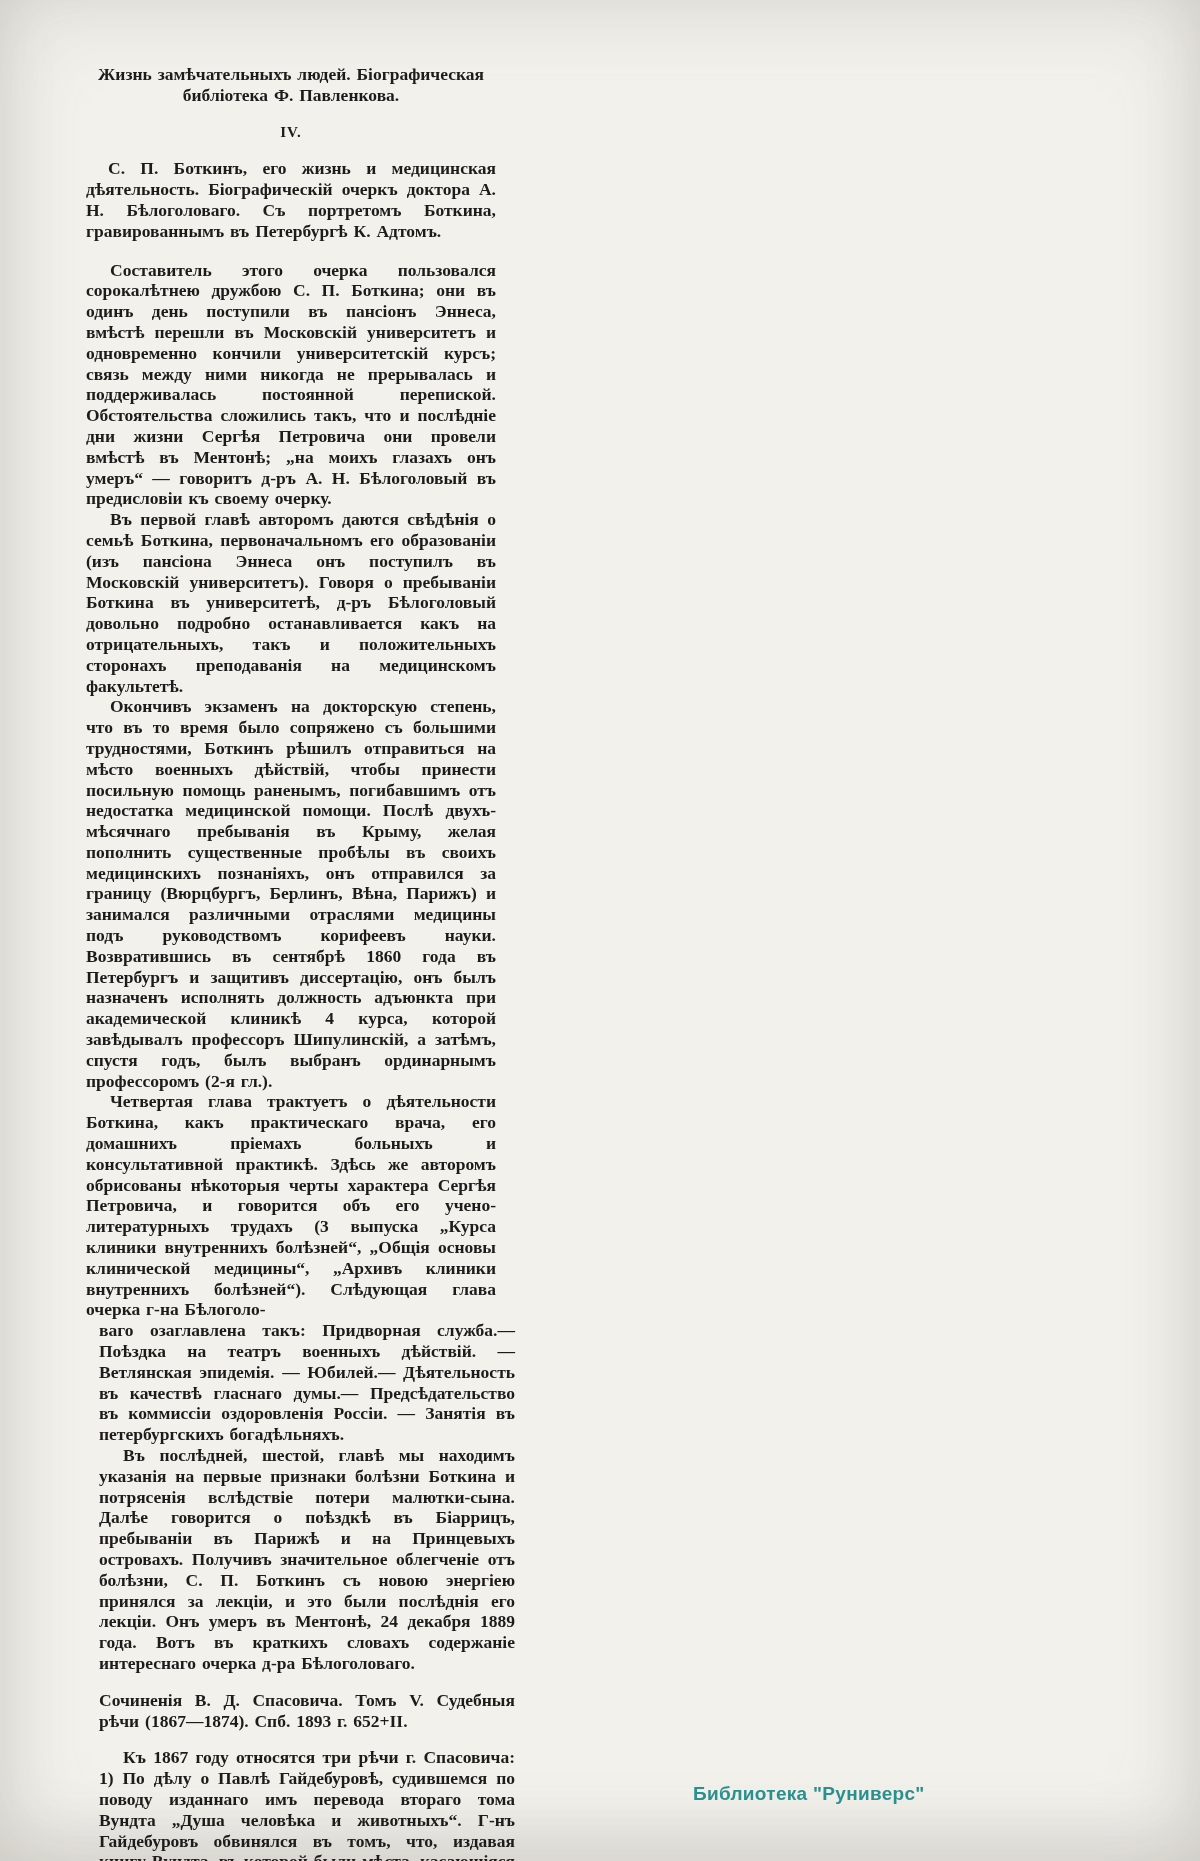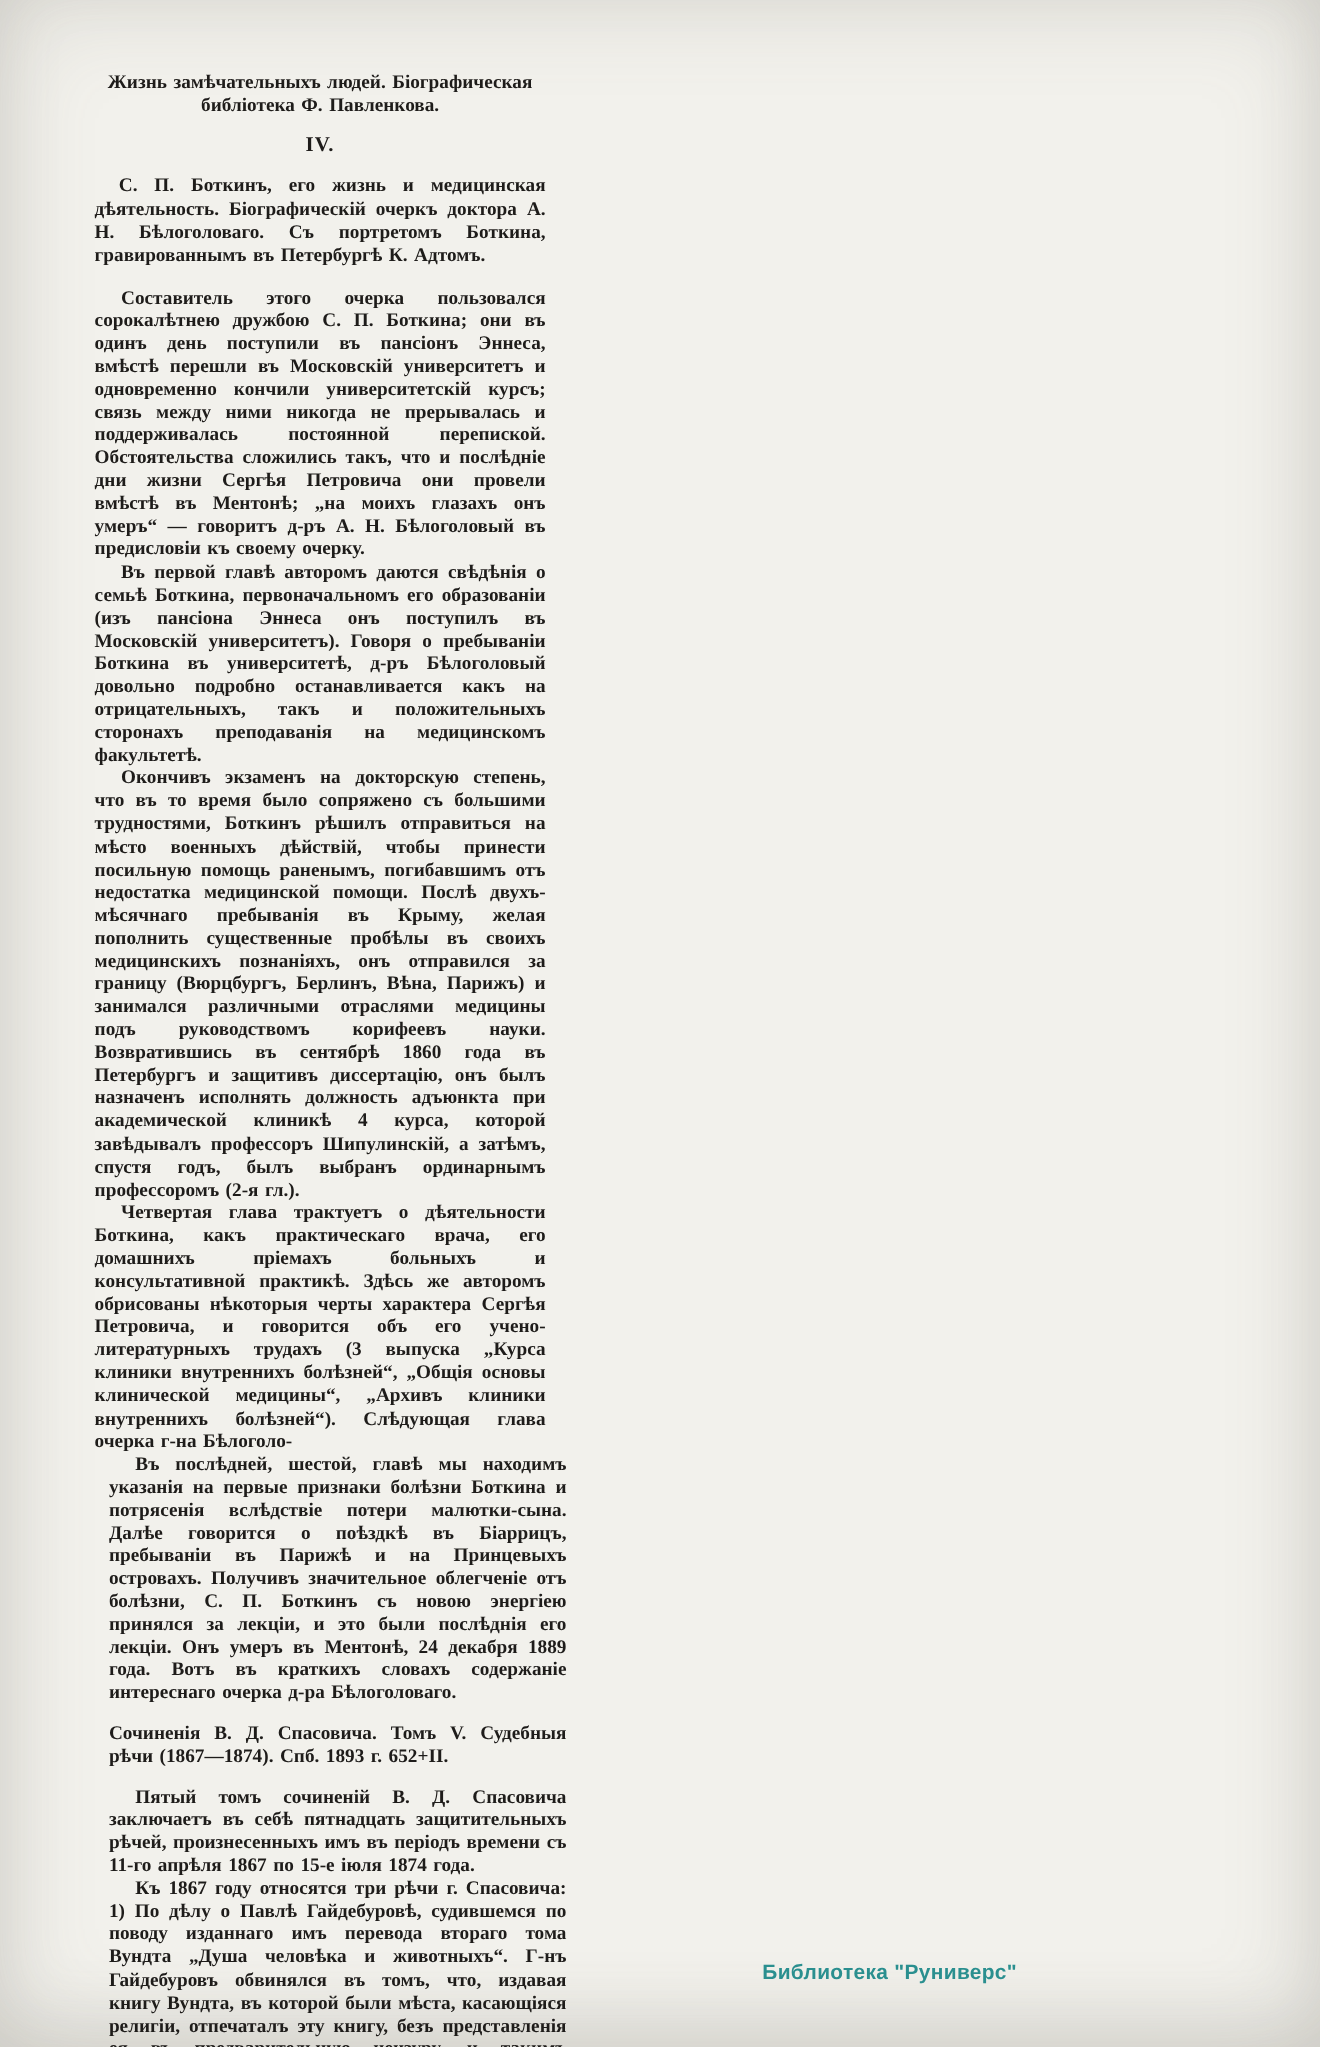--- a/index.html
+++ b/index.html
@@ -45,21 +45,21 @@
     width: 416px;
     padding-left: 13px;
   }
   .series-header {
     margin: 0 0 16px 0;
     text-align: center;
   }
   .section-number {
     margin: 14px 0 16px 0;
     text-align: center;
-    font-size: 19px;
+    font-size: 15px;
     letter-spacing: 1px;
   }
   .review-title {
     margin: 0 0 18px 0;
     text-indent: 22px;
     font-family: Liberation Serif, serif;
   }
   .review-title.second {
     margin: 16px 0 16px 0;
     text-indent: 0;
@@ -95,23 +95,23 @@
       <p class="review-title">С. П. Боткинъ, его жизнь и медицинская дѣятельность. Біографическій очеркъ доктора А. Н. Бѣлоголоваго. Съ портретомъ Боткина, гравированнымъ въ Петербургѣ К. Адтомъ.</p>
       <p class="body-para">Составитель этого очерка пользовался сорокалѣтнею дружбою С. П. Боткина; они въ одинъ день поступили въ пансіонъ Эннеса, вмѣстѣ перешли въ Московскій университетъ и одновременно кончили университетскій курсъ; связь между ними никогда не прерывалась и поддерживалась постоянной перепиской. Обстоятельства сложились такъ, что и послѣдніе дни жизни Сергѣя Петровича они провели вмѣстѣ въ Ментонѣ; „на моихъ глазахъ онъ умеръ“ — говоритъ д-ръ А. Н. Бѣлоголовый въ предисловіи къ своему очерку.</p>
       <p class="body-para">Въ первой главѣ авторомъ даются свѣдѣнія о семьѣ Боткина, первоначальномъ его образованіи (изъ пансіона Эннеса онъ поступилъ въ Московскій университетъ). Говоря о пребываніи Боткина въ университетѣ, д-ръ Бѣлоголовый довольно подробно останавливается какъ на отрицательныхъ, такъ и положительныхъ сторонахъ преподаванія на медицинскомъ факультетѣ.</p>
       <p class="body-para">Окончивъ экзаменъ на докторскую степень, что въ то время было сопряжено съ большими трудностями, Боткинъ рѣшилъ отправиться на мѣсто военныхъ дѣйствій, чтобы принести посильную помощь раненымъ, погибавшимъ отъ недостатка медицинской помощи. Послѣ двухъ-мѣсячнаго пребыванія въ Крыму, желая пополнить существенные пробѣлы въ своихъ медицинскихъ познаніяхъ, онъ отправился за границу (Вюрцбургъ, Берлинъ, Вѣна, Парижъ) и занимался различными отраслями медицины подъ руководствомъ корифеевъ науки. Возвратившись въ сентябрѣ 1860 года въ Петербургъ и защитивъ диссертацію, онъ былъ назначенъ исполнять должность адъюнкта при академической клиникѣ 4 курса, которой завѣдывалъ профессоръ Шипулинскій, а затѣмъ, спустя годъ, былъ выбранъ ординарнымъ профессоромъ (2-я гл.).</p>
       <p class="body-para">Четвертая глава трактуетъ о дѣятельности Боткина, какъ практическаго врача, его домашнихъ пріемахъ больныхъ и консультативной практикѣ. Здѣсь же авторомъ обрисованы нѣкоторыя черты характера Сергѣя Петровича, и говорится объ его учено-литературныхъ трудахъ (3 выпуска „Курса клиники внутреннихъ болѣзней“, „Общія основы клинической медицины“, „Архивъ клиники внутреннихъ болѣзней“). Слѣдующая глава очерка г-на Бѣлоголо-</p>
     </div>
 
     <div class="divider"></div>
 
     <div class="col col-right">
+      <p class="body-para no-indent">ваго озаглавлена такъ: Придворная служба.—Поѣздка на театръ военныхъ дѣйствій. — Ветлянская эпидемія. — Юбилей.— Дѣятельность въ качествѣ гласнаго думы.— Предсѣдательство въ коммиссіи оздоровленія Россіи. — Занятія въ петербургскихъ богадѣльняхъ.</p>
       <p class="body-para">Въ послѣдней, шестой, главѣ мы находимъ указанія на первые признаки болѣзни Боткина и потрясенія вслѣдствіе потери малютки-сына. Далѣе говорится о поѣздкѣ въ Біаррицъ, пребываніи въ Парижѣ и на Принцевыхъ островахъ. Получивъ значительное облегченіе отъ болѣзни, С. П. Боткинъ съ новою энергіею принялся за лекціи, и это были послѣднія его лекціи. Онъ умеръ въ Ментонѣ, 24 декабря 1889 года. Вотъ въ краткихъ словахъ содержаніе интереснаго очерка д-ра Бѣлоголоваго.</p>
       <p class="review-title second">Сочиненія В. Д. Спасовича. Томъ V. Судебныя рѣчи (1867—1874). Спб. 1893 г. 652+II.</p>
-      <p class="body-para">Пятый томъ сочиненій В. Д. Спасовича заключаетъ въ себѣ пятнадцать защитительныхъ рѣчей, произнесенныхъ имъ въ періодъ времени съ 11-го апрѣля 1867 по 15-е іюля 1874 года.</p>
       <p class="body-para">Къ 1867 году относятся три рѣчи г. Спасовича: 1) По дѣлу о Павлѣ Гайдебуровѣ, судившемся по поводу изданнаго имъ перевода втораго тома Вундта „Душа человѣка и животныхъ“. Г-нъ Гайдебуровъ обвинялся въ томъ, что, издавая книгу Вундта, въ которой были мѣста, касающіяся религіи, отпечаталъ эту книгу, безъ представленія ея въ предварительную цензуру, и такимъ образомъ совершилъ проступокъ, предусмотрѣнный 1024-ю ст. Улож. о наказаніяхъ. Дѣло разбиралось въ С.-Петербургскомъ окружномъ судѣ, затѣмъ въ С.-Петербургской судебной палатѣ, не вполнѣ согласившейся съ опредѣленіемъ окружнаго суда, и по кассаціонной жалобѣ на рѣшеніе этой палаты разсматривалось въ Уголовномъ Кассаціонномъ департаментѣ Правительствующаго Сената, который отмѣнилъ это рѣшеніе, и въ концѣ концовъ г. Гайдебуровъ былъ признанъ по суду оправданнымъ, а второй томъ книги Вундта былъ выпущенъ въ обращеніе. 2) По дѣлу о дворянинѣ Евстафіи Шомбергъ-Колонтаѣ, который обвинялся: во-первыхъ, въ пріѣздѣ въ Россію и проѣздѣ отъ Вержболова до Баку съ завѣдомо чужимъ паспортомъ (на имя Гоммери Стифенсона), съ цѣлью скрыть свое настоящее званіе, имя и фамилію, и во-вторыхъ, въ привозѣ въ Россію и провозѣ въ предѣлахъ имперіи завѣдомо фальшивыхъ россійскихъ государственныхъ кредитныхъ билетовъ 50-ти-рублеваго достоинства и выпускѣ ихъ въ обращеніе въ Баку. Въ виду сознанія подсудимаго, защитѣ предлежала единственная цѣль—уменьшить наказаніе подсудимаго, приведя смягчающія вину обстоятельства. По обсужденіи дѣла, судъ постановилъ: сослать Колонтая на поселеніе въ отдаленнѣйшія мѣста Сибири. 3) По дѣлу объ отставномъ инженеръ-штабсъ-</p>
     </div>
 
   </div>
 
   <div class="watermark">Библиотека "Руниверс"</div>
 
 </div>
 
 </body></html>

